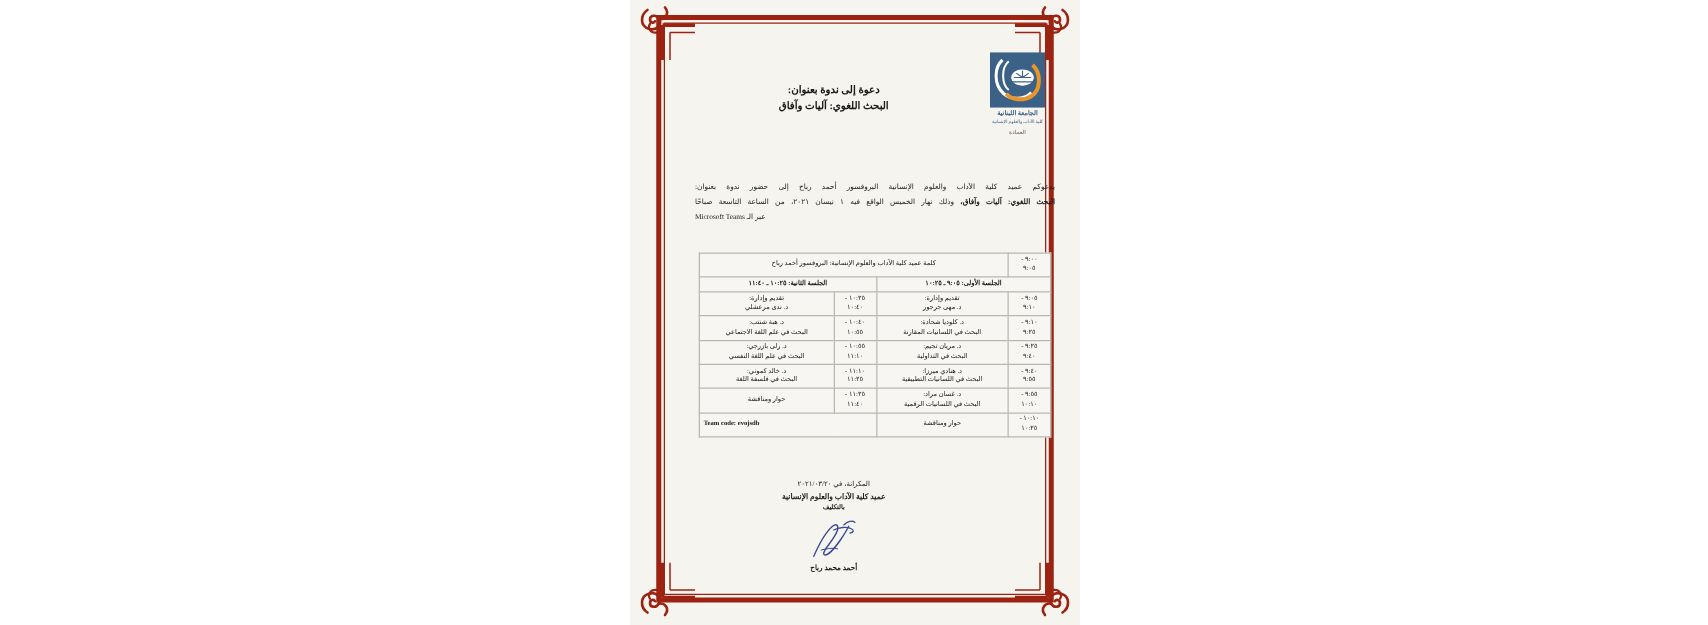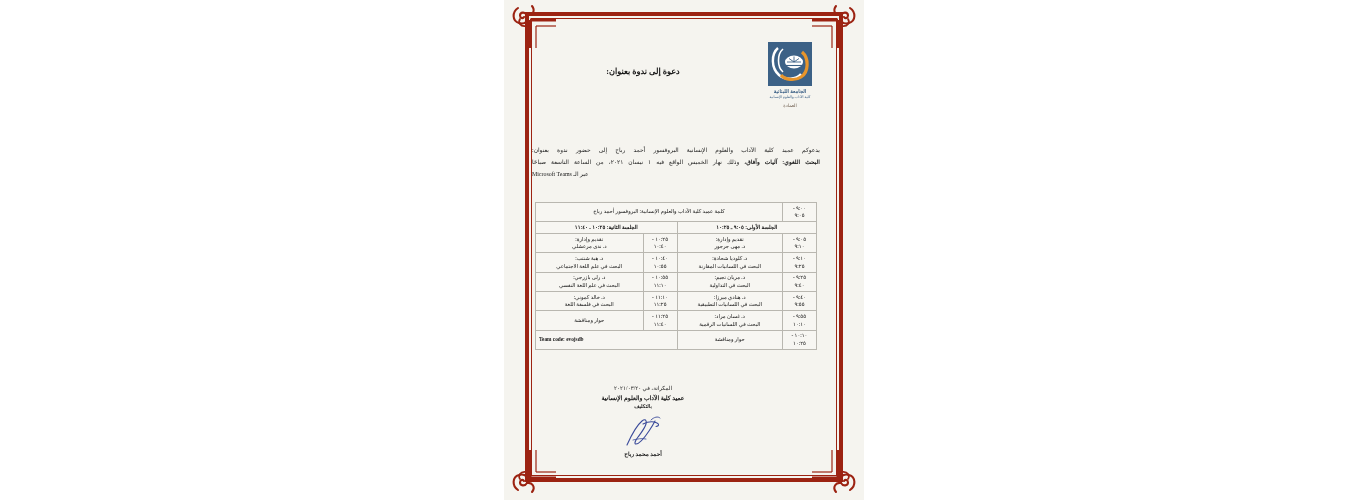--- a/index.html
+++ b/index.html
@@ -43,21 +43,21 @@
   .corner { position: absolute; width: 46px; height: 46px; }
   .corner svg { display: block; width: 46px; height: 46px; }
   .c-tl { left: 6px;  top: 2px; }
   .c-tr { right: 6px; top: 2px;  transform: scaleX(-1); }
   .c-bl { left: 6px;  bottom: 4px; transform: scaleY(-1); }
   .c-br { right: 6px; bottom: 4px; transform: scale(-1,-1); }
 
   
   #content {
     position: absolute;
-    left: 28px; top: 26px;
+    left: 52px; top: 26px;
     width: 288px; height: 442px;
   }
 
   
   .logo-block {
     position: absolute;
     left: 228px; top: 16px;
     width: 60px;
     text-align: center;
   }
@@ -245,20 +245,21 @@
             <path d="M17.5 23.5 L34.5 23.5" stroke="#3c6186" stroke-width="1.1"></path>
           </svg>
         </div>
         <div class="logo-uni">الجامعة اللبنانية</div>
         <div class="logo-fac">كلية الآداب والعلوم الإنسانية</div>
         <div class="logo-dean">العمادة</div>
       </div>
 
       <div class="title-block">
         <div class="title-1">دعوة إلى ندوة بعنوان:</div>
+        <div class="title-2">البحث اللغوي: آليات وآفاق</div>
       </div>
 
       <div class="intro">
         <span class="ln l1">يدعوكم عميد كلية الآداب والعلوم الإنسانية البروفسور أحمد رباح إلى حضور ندوة بعنوان:</span>
         <span class="ln l2"><b>البحث اللغوي: آليات وآفاق،</b><span> وذلك نهار الخميس الواقع فيه ١ نيسان ٢٠٢١، من الساعة التاسعة صباحًا</span></span>
         <span class="ln l3"><span>عبر الـ </span><span class="latin">Microsoft Teams</span></span>
       </div>
 
       <table id="program">
         <tbody>

